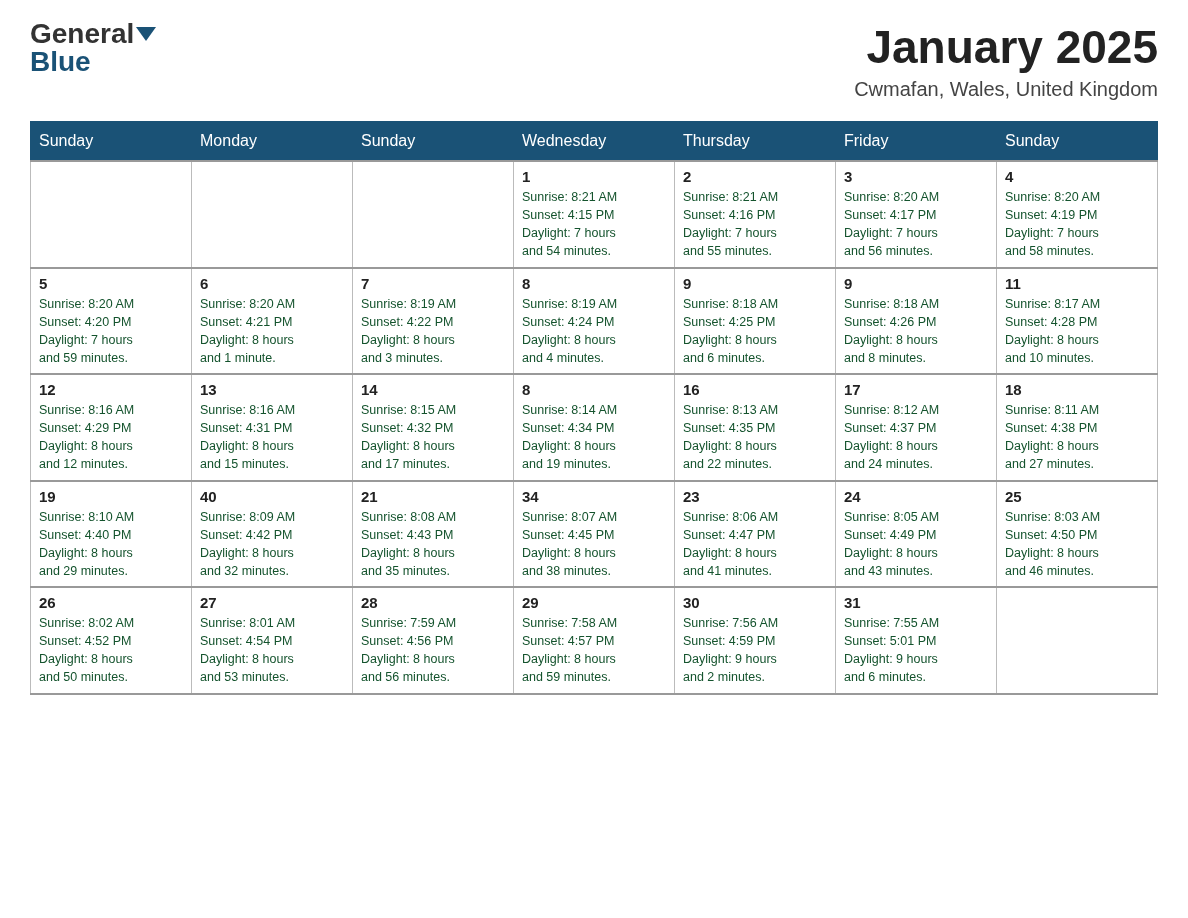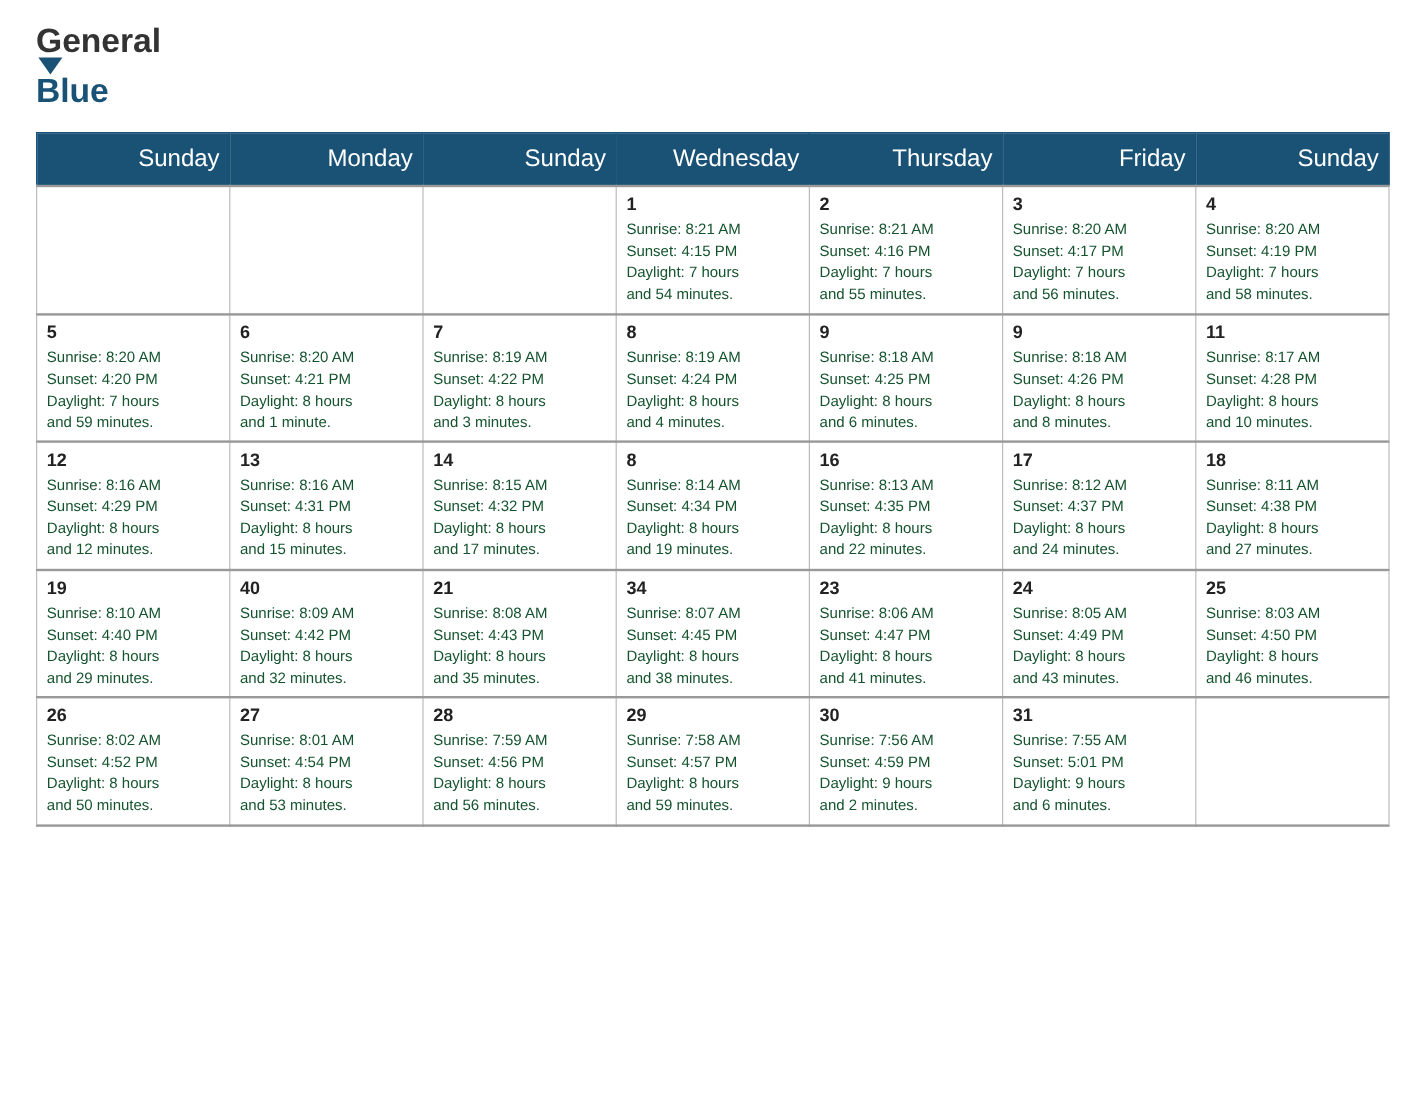--- a/index.html
+++ b/index.html
@@ -38,21 +38,21 @@
       width: 0;
       height: 0;
       border-left: 10px solid transparent;
       border-right: 10px solid transparent;
       border-top: 14px solid #1a5276;
       margin-left: 2px;
       vertical-align: middle;
     }
     .logo-text-row {
       display: flex;
-      flex-direction: column;
+      align-items: center;
     }
     .title-section {
       text-align: right;
     }
     .main-title {
       font-size: 46px;
       font-weight: bold;
       color: #222;
     }
     .subtitle {
@@ -61,24 +61,24 @@
       margin-top: 4px;
     }
     .calendar {
       width: 100%;
       border-collapse: collapse;
       border: 1px solid #aaa;
     }
     .calendar th {
       background-color: #1a5276;
       color: #fff;
-      font-size: 20px;
+      font-size: 16px;
       font-weight: normal;
       padding: 10px 8px;
-      text-align: right;
+      text-align: left;
       border: 1px solid #1a5276;
     }
     .calendar td {
       vertical-align: top;
       border: 1px solid #bbb;
       padding: 6px 8px;
       width: 14.28%;
       min-height: 100px;
       font-size: 13px;
       color: #333;
@@ -103,20 +103,24 @@
 <body>
 
 <div class="header">
   <div class="logo">
     <div class="logo-text-row">
       <span class="logo-general">General</span>
       <span class="logo-triangle"></span>
     </div>
     <span class="logo-blue">Blue</span>
   </div>
+  <div class="title-section">
+    <div class="main-title">January 2025</div>
+    <div class="subtitle">Cwmafan, Wales, United Kingdom</div>
+  </div>
 </div>
 
 <table class="calendar">
   <thead>
     <tr>
     <th>Sunday</th>
         <th>Monday</th>
         <th>Sunday</th>
         <th>Wednesday</th>
         <th>Thursday</th>

